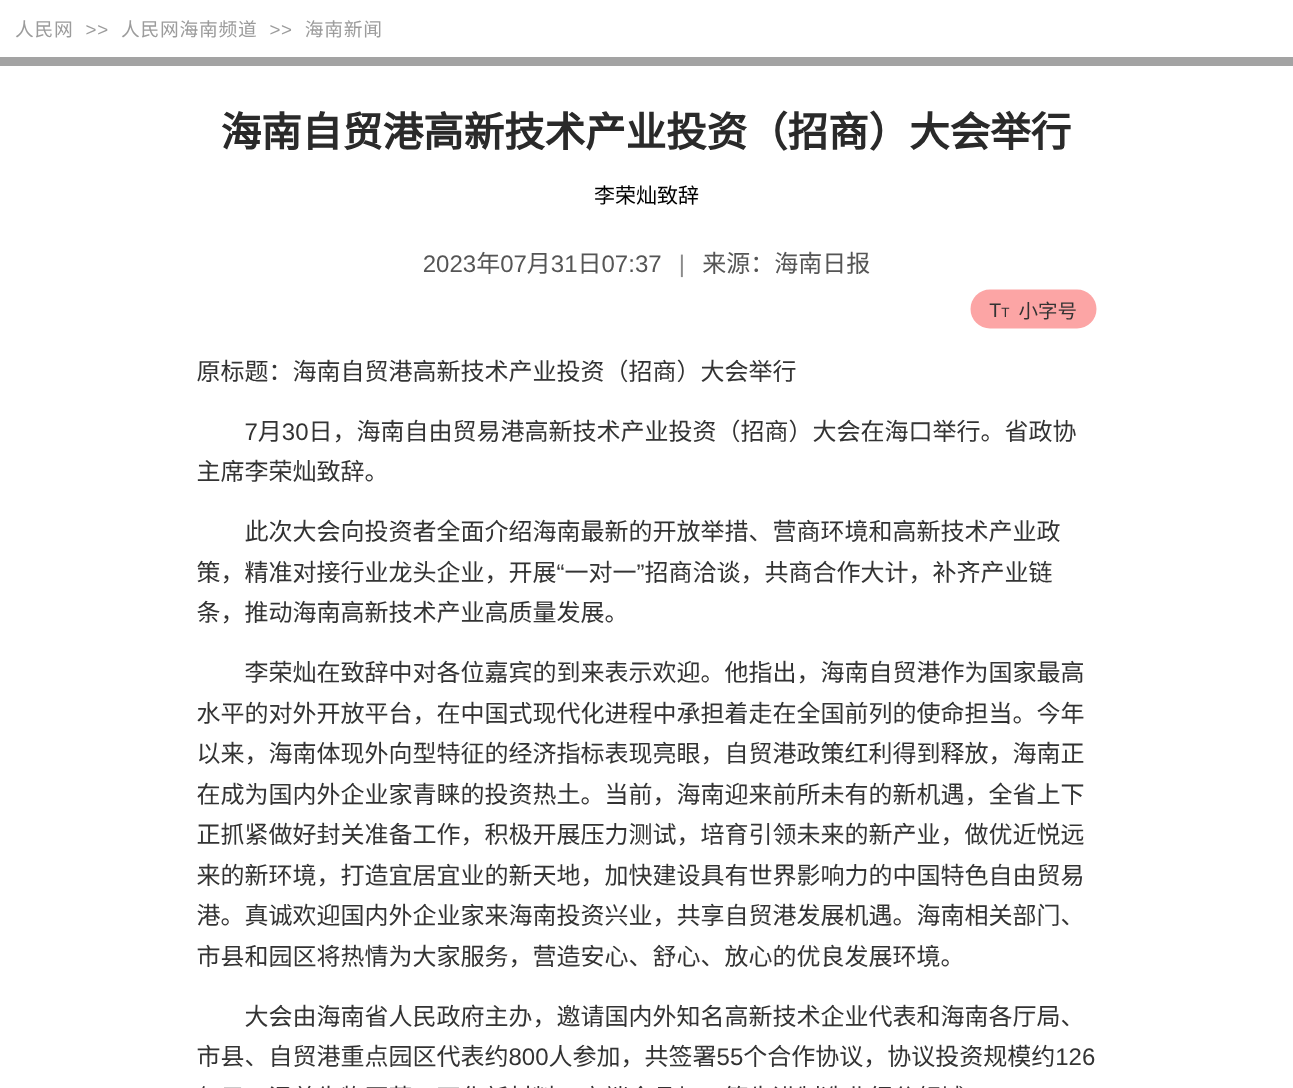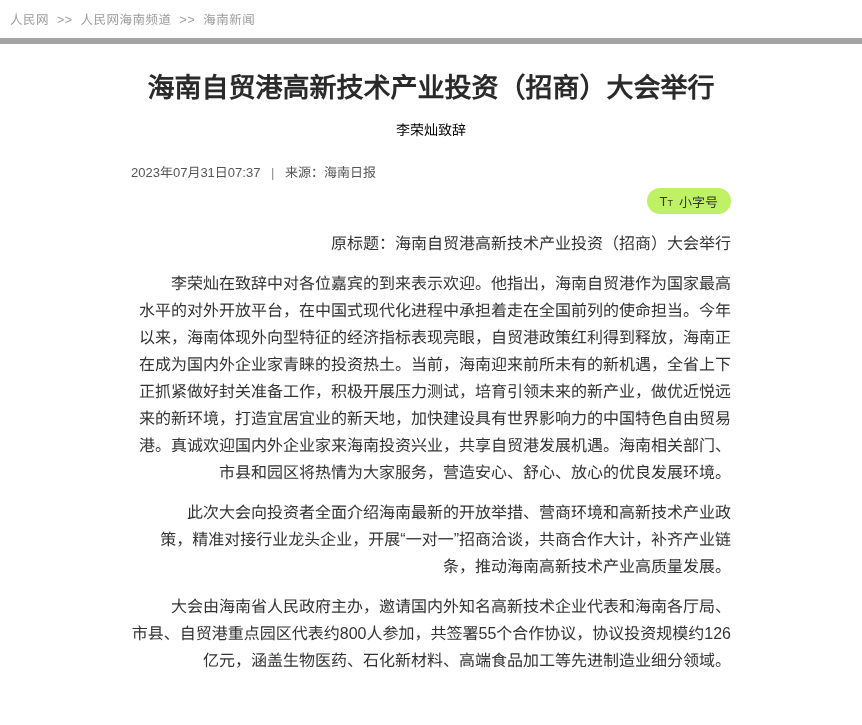--- a/index.html
+++ b/index.html
@@ -38,55 +38,56 @@
     color: #2a2a2a;
     line-height: 1.3;
   }
   .article-subtitle {
     text-align: center;
     font-size: 14px;
     color: #000000;
     margin-top: 13px;
   }
   .meta-line {
-    font-size: 13px;
+    text-align: center;
+    font-size: 16px;
     color: #555555;
     margin-top: 23px;
   }
   .meta-line .meta-sep { margin: 0 7px; color: #8a8a8a; }
 
   .tools-row {
     display: flex;
     justify-content: flex-end;
     margin-top: 7px;
     height: 26px;
   }
   .font-size-pill {
     display: inline-flex;
     align-items: center;
-    background: #bef264;
+    background: #fca5a5;
     border: none;
     border-radius: 13px;
     padding: 4px 13px;
     font-size: 13px;
     color: #333333;
     cursor: pointer;
     font-family: inherit;
   }
   .tt-icon { font-weight: 400; color: #333; margin-right: 6px; }
   .tt-icon .t-big { font-size: 13px; }
   .tt-icon .t-small { font-size: 9px; }
 
   .article-body {
     margin-top: 16px;
     font-size: 16px;
     color: #333333;
     line-height: 27px;
   }
-  .article-body p { margin-bottom: 13px; text-align: right; }
+  .article-body p { margin-bottom: 13px; }
   .original-title { text-indent: 0; }
   .article-body p.indent { text-indent: 2em; }
 </style>
 </head>
 <body>
 
 <div class="crumb-bar">
   <a href="#">人民网</a>
   <span class="crumb-sep">&gt;&gt;</span>
   <a href="#">人民网海南频道</a>
@@ -108,19 +109,20 @@
 
   <div class="tools-row">
     <button class="font-size-pill">
       <span class="tt-icon"><span class="t-big">T</span><span class="t-small">T</span></span>
       <span>小字号</span>
     </button>
   </div>
 
   <div class="article-body">
     <p class="original-title"><span>原标题：</span><span>海南自贸港高新技术产业投资（招商）大会举行</span></p>
+    <p class="indent">7月30日，海南自由贸易港高新技术产业投资（招商）大会在海口举行。省政协主席李荣灿致辞。</p>
+    <p class="indent">此次大会向投资者全面介绍海南最新的开放举措、营商环境和高新技术产业政策，精准对接行业龙头企业，开展“一对一”招商洽谈，共商合作大计，补齐产业链条，推动海南高新技术产业高质量发展。</p>
     <p class="indent">李荣灿在致辞中对各位嘉宾的到来表示欢迎。他指出，海南自贸港作为国家最高水平的对外开放平台，在中国式现代化进程中承担着走在全国前列的使命担当。今年以来，海南体现外向型特征的经济指标表现亮眼，自贸港政策红利得到释放，海南正在成为国内外企业家青睐的投资热土。当前，海南迎来前所未有的新机遇，全省上下正抓紧做好封关准备工作，积极开展压力测试，培育引领未来的新产业，做优近悦远来的新环境，打造宜居宜业的新天地，加快建设具有世界影响力的中国特色自由贸易港。真诚欢迎国内外企业家来海南投资兴业，共享自贸港发展机遇。海南相关部门、市县和园区将热情为大家服务，营造安心、舒心、放心的优良发展环境。</p>
-    <p class="indent">此次大会向投资者全面介绍海南最新的开放举措、营商环境和高新技术产业政策，精准对接行业龙头企业，开展“一对一”招商洽谈，共商合作大计，补齐产业链条，推动海南高新技术产业高质量发展。</p>
     <p class="indent">大会由海南省人民政府主办，邀请国内外知名高新技术企业代表和海南各厅局、市县、自贸港重点园区代表约800人参加，共签署55个合作协议，协议投资规模约126亿元，涵盖生物医药、石化新材料、高端食品加工等先进制造业细分领域。</p>
 
   </div>
 
 </div>
 
 </body></html>

